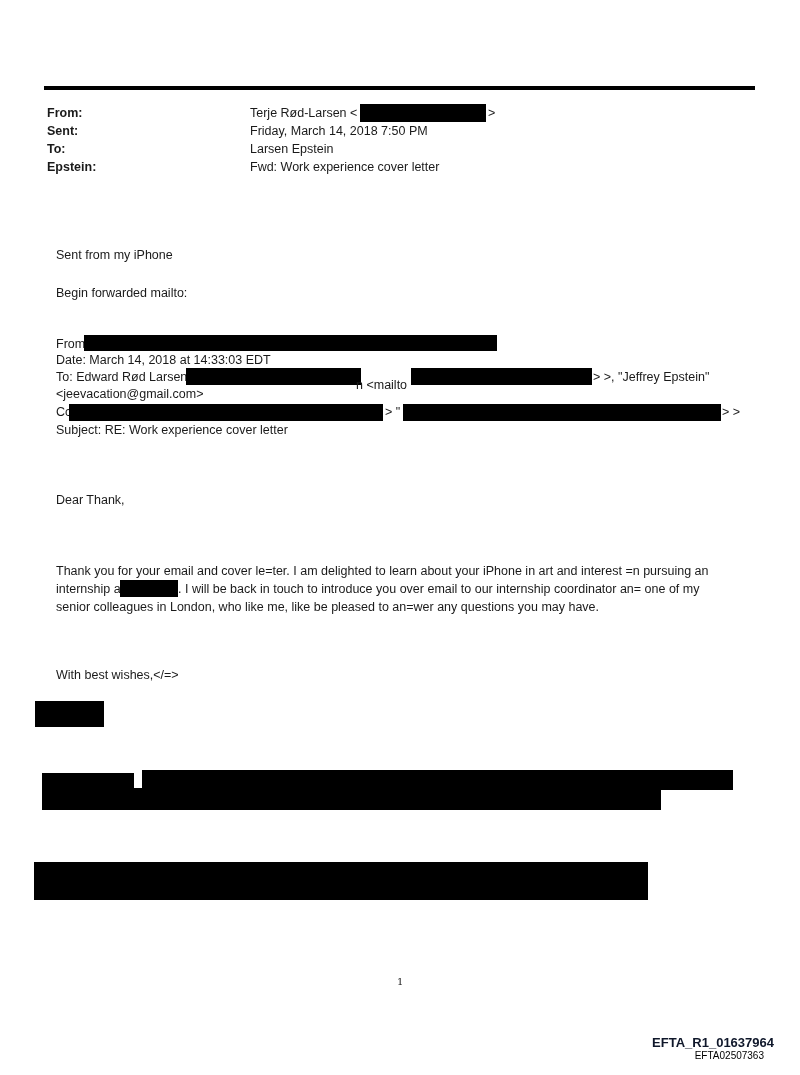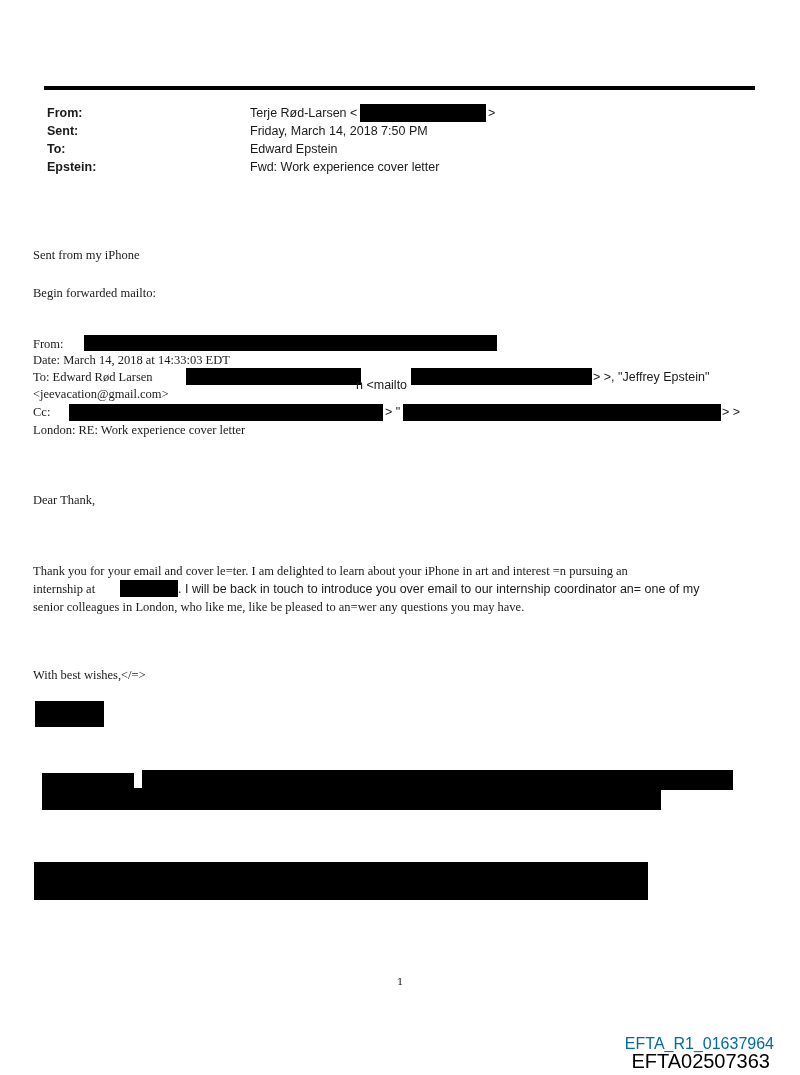--- a/index.html
+++ b/index.html
@@ -3,42 +3,42 @@
 <meta charset="utf-8">
 <style>
   html, body { margin: 0; padding: 0; background: #ffffff; }
   body { width: 800px; height: 1075px; position: relative; overflow: hidden;
          font-family: "Liberation Sans", sans-serif; color: #1a1a1a; font-size: 12.5px; }
   .abs { position: absolute; white-space: nowrap; }
   .rule { position: absolute; left: 44px; top: 86px; width: 711px; height: 4px; background: #000; }
   .hdr-label { position: absolute; left: 47px; font-weight: bold; }
   .hdr-val { position: absolute; left: 250px; }
   .redact { position: absolute; background: #000; }
-  .line { position: absolute; left: 33px; white-space: nowrap; font-family: Liberation Serif, serif; }
+  .line { position: absolute; left: 56px; white-space: nowrap; }
   .pagenum { position: absolute; left: 397px; top: 976px; font-family: "DejaVu Serif", serif; font-size: 10px; }
-  .bates1 { position: absolute; right: 26px; top: 1035px; font-size: 16px; color: #0369a1; }
-  .bates2 { position: absolute; right: 30px; top: 1050px; font-size: 20px; color: #000; }
+  .bates1 { position: absolute; right: 26px; top: 1035px; font-size: 13px; color: #0f172a; font-weight: bold; }
+  .bates2 { position: absolute; right: 36px; top: 1050px; font-size: 10px; color: #000; }
 </style>
 </head>
 <body>
 
 <div class="rule"></div>
 
 <div class="hdr-label" style="top:106px">From:</div>
 <div class="hdr-val" style="top:106px">
   <span>Terje Rød-Larsen &lt;</span>
 </div>
 <div class="redact" style="left:360px;top:104px;width:126px;height:18px"></div>
 <div class="abs" style="left:488px;top:106px">&gt;</div>
 
 <div class="hdr-label" style="top:124px">Sent:</div>
 <div class="hdr-val" style="top:124px">Friday, March 14, 2018 7:50 PM</div>
 
 <div class="hdr-label" style="top:142px">To:</div>
-<div class="hdr-val" style="top:142px">Edward Epstein</div>
+<div class="hdr-val" style="top:142px">Larsen Epstein</div>
 
 <div class="hdr-label" style="top:160px">Epstein:</div>
 <div class="hdr-val" style="top:160px">Fwd: Work experience cover letter</div>
 
 <div class="line" style="top:248px">Sent from my iPhone</div>
 <div class="line" style="top:286px">Begin forwarded mailto:</div>
 
 <div class="line" style="top:337px">From:</div>
 <div class="redact" style="left:84px;top:335px;width:413px;height:16px"></div>
 
@@ -50,21 +50,21 @@
 <div class="redact" style="left:411px;top:368px;width:181px;height:17px"></div>
 <div class="abs" style="left:593px;top:370px">&gt; &gt;, "Jeffrey Epstein"</div>
 <div class="line" style="top:387px">&lt;jeevacation@gmail.com&gt;</div>
 
 <div class="line" style="top:405px">Cc:</div>
 <div class="redact" style="left:69px;top:404px;width:314px;height:17px"></div>
 <div class="abs" style="left:385px;top:405px">&gt; "</div>
 <div class="redact" style="left:403px;top:404px;width:318px;height:17px"></div>
 <div class="abs" style="left:722px;top:405px">&gt; &gt;</div>
 
-<div class="line" style="top:423px">London: RE: Work experience cover letter</div>
+<div class="line" style="top:423px">Subject: RE: Work experience cover letter</div>
 
 <div class="line" style="top:493px">Dear Thank,</div>
 
 <div class="line" style="top:564px">Thank you for your email and cover le=ter.  I am delighted to learn about your iPhone in art and interest =n pursuing an</div>
 <div class="line" style="top:582px">internship at</div>
 <div class="redact" style="left:120px;top:580px;width:58px;height:17px"></div>
 <div class="abs" style="left:178px;top:582px">.  I will be back in touch to introduce you over email to our internship coordinator an= one of my</div>
 <div class="line" style="top:600px">senior colleagues in London, who like me, like be pleased to an=wer any questions you may have.</div>
 
 <div class="line" style="top:668px">With best wishes,&lt;/=&gt;</div>

